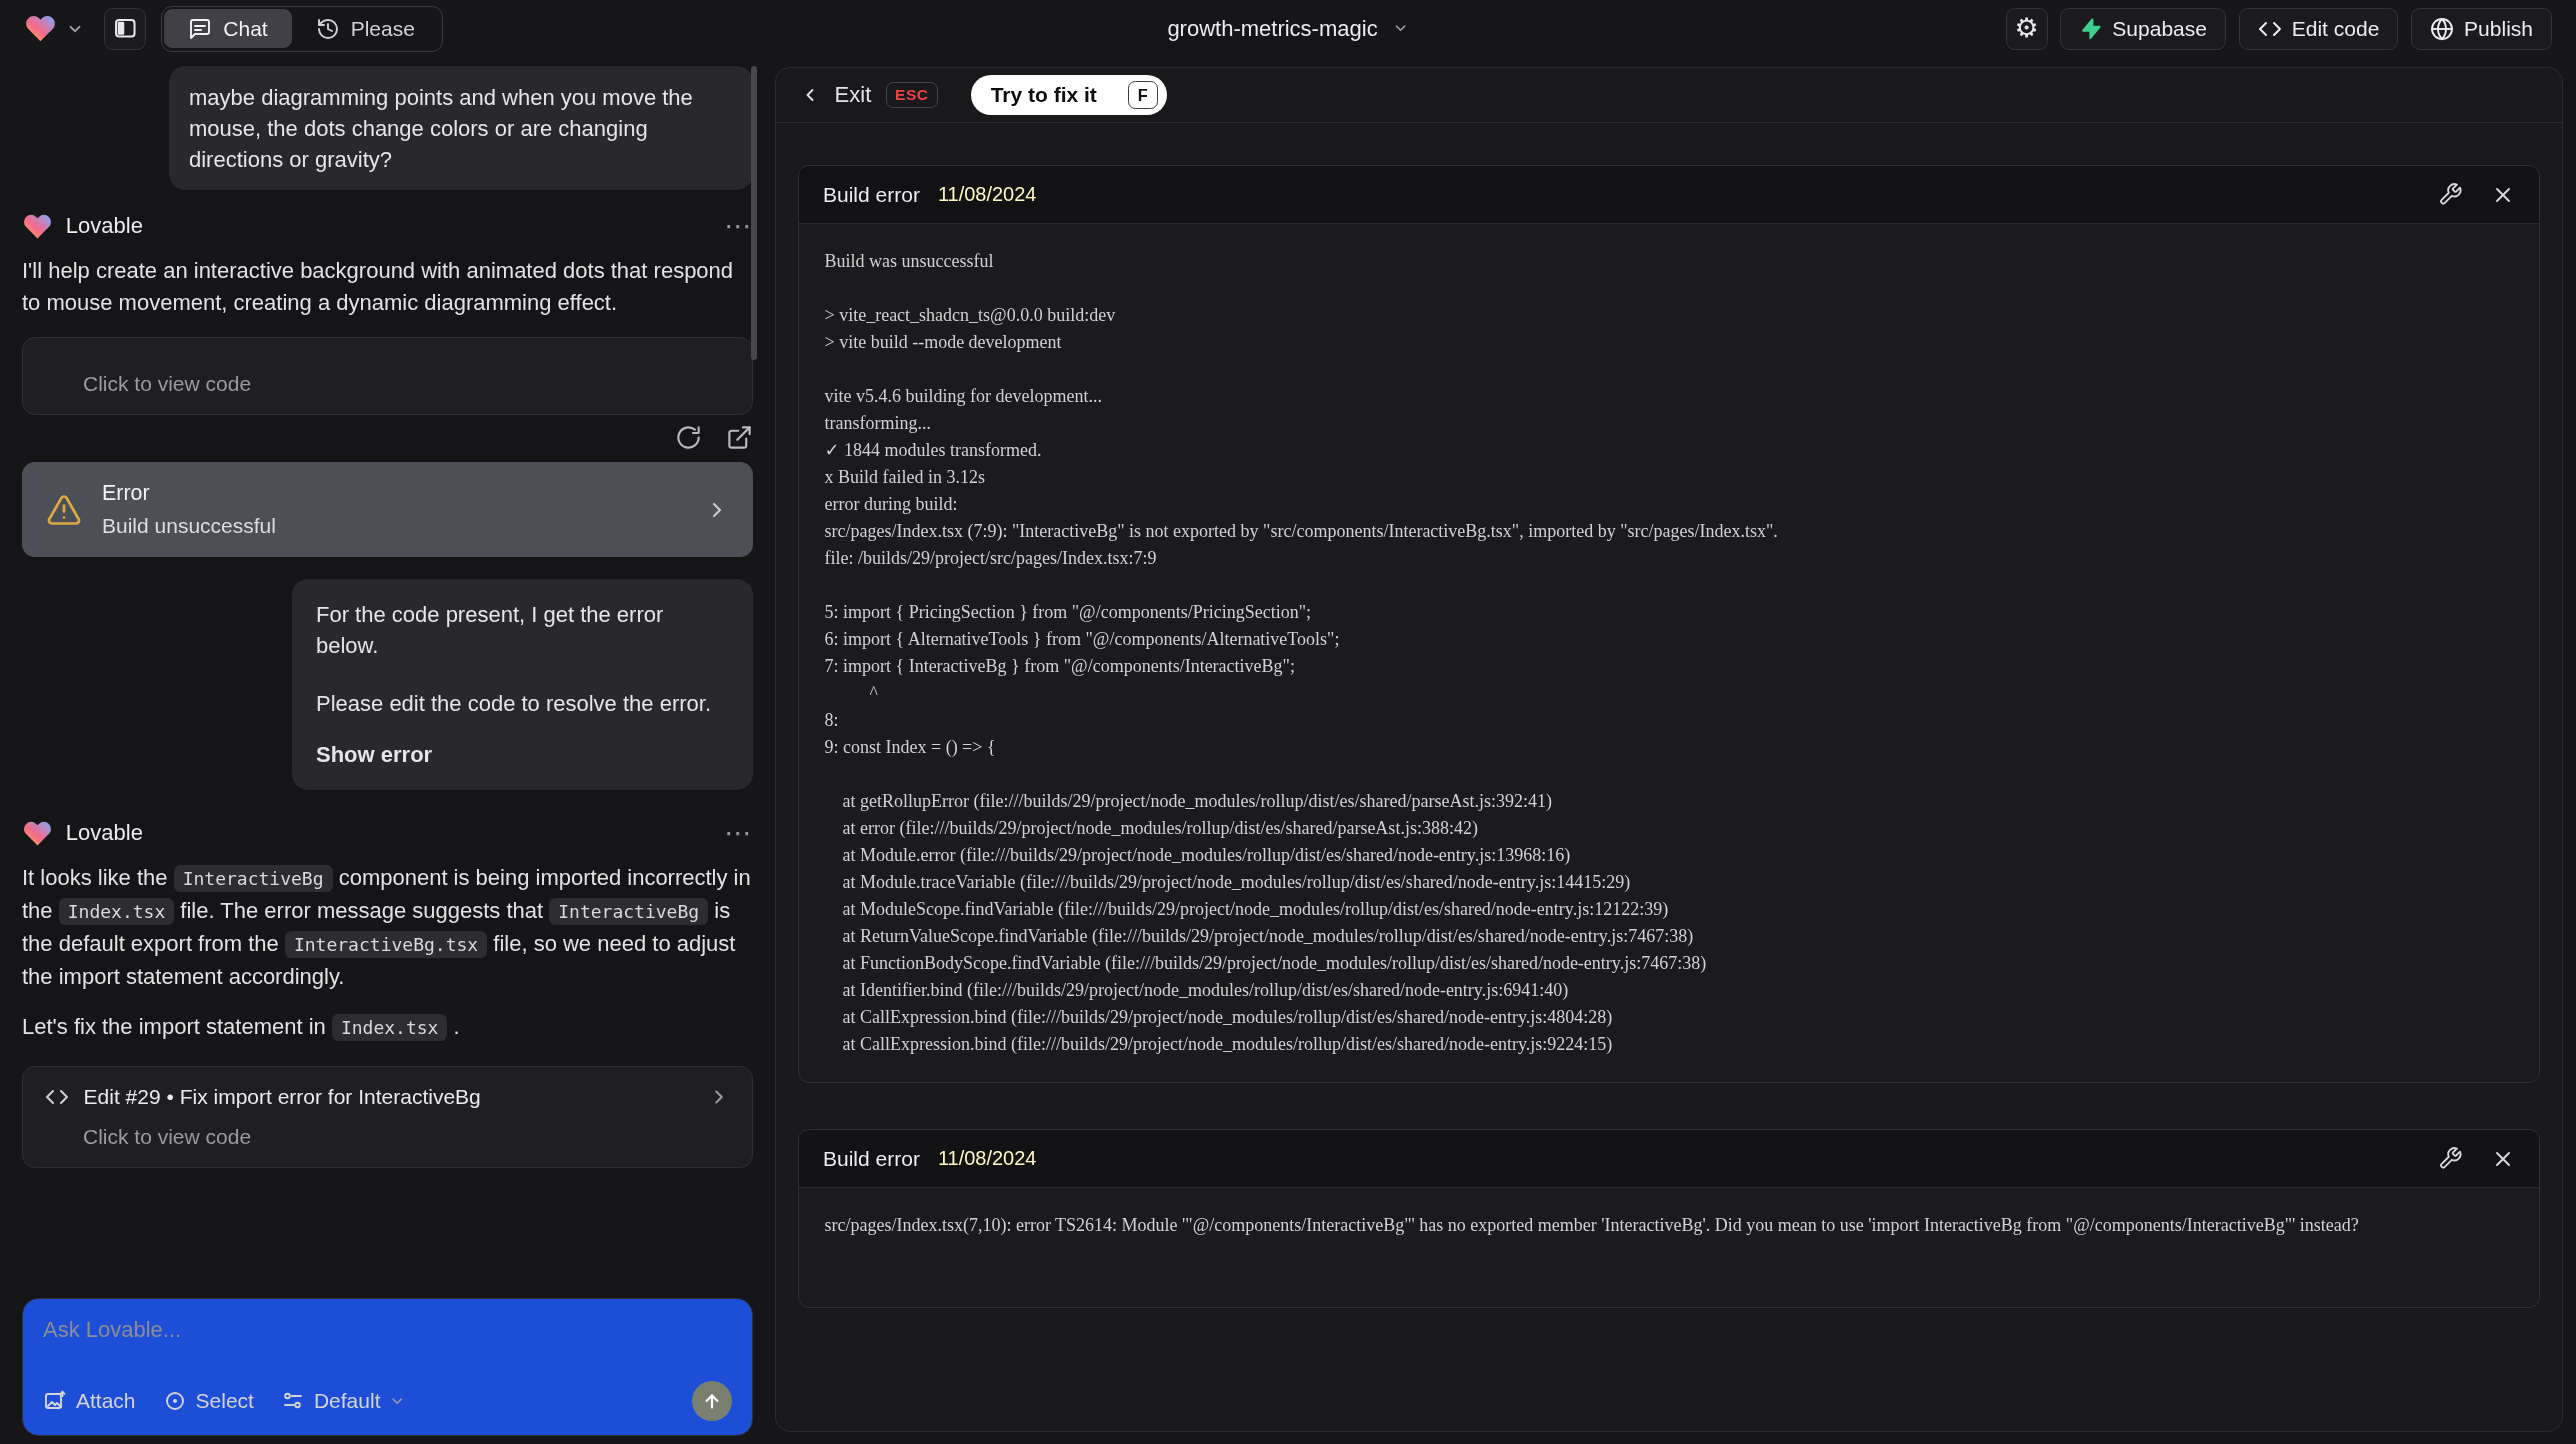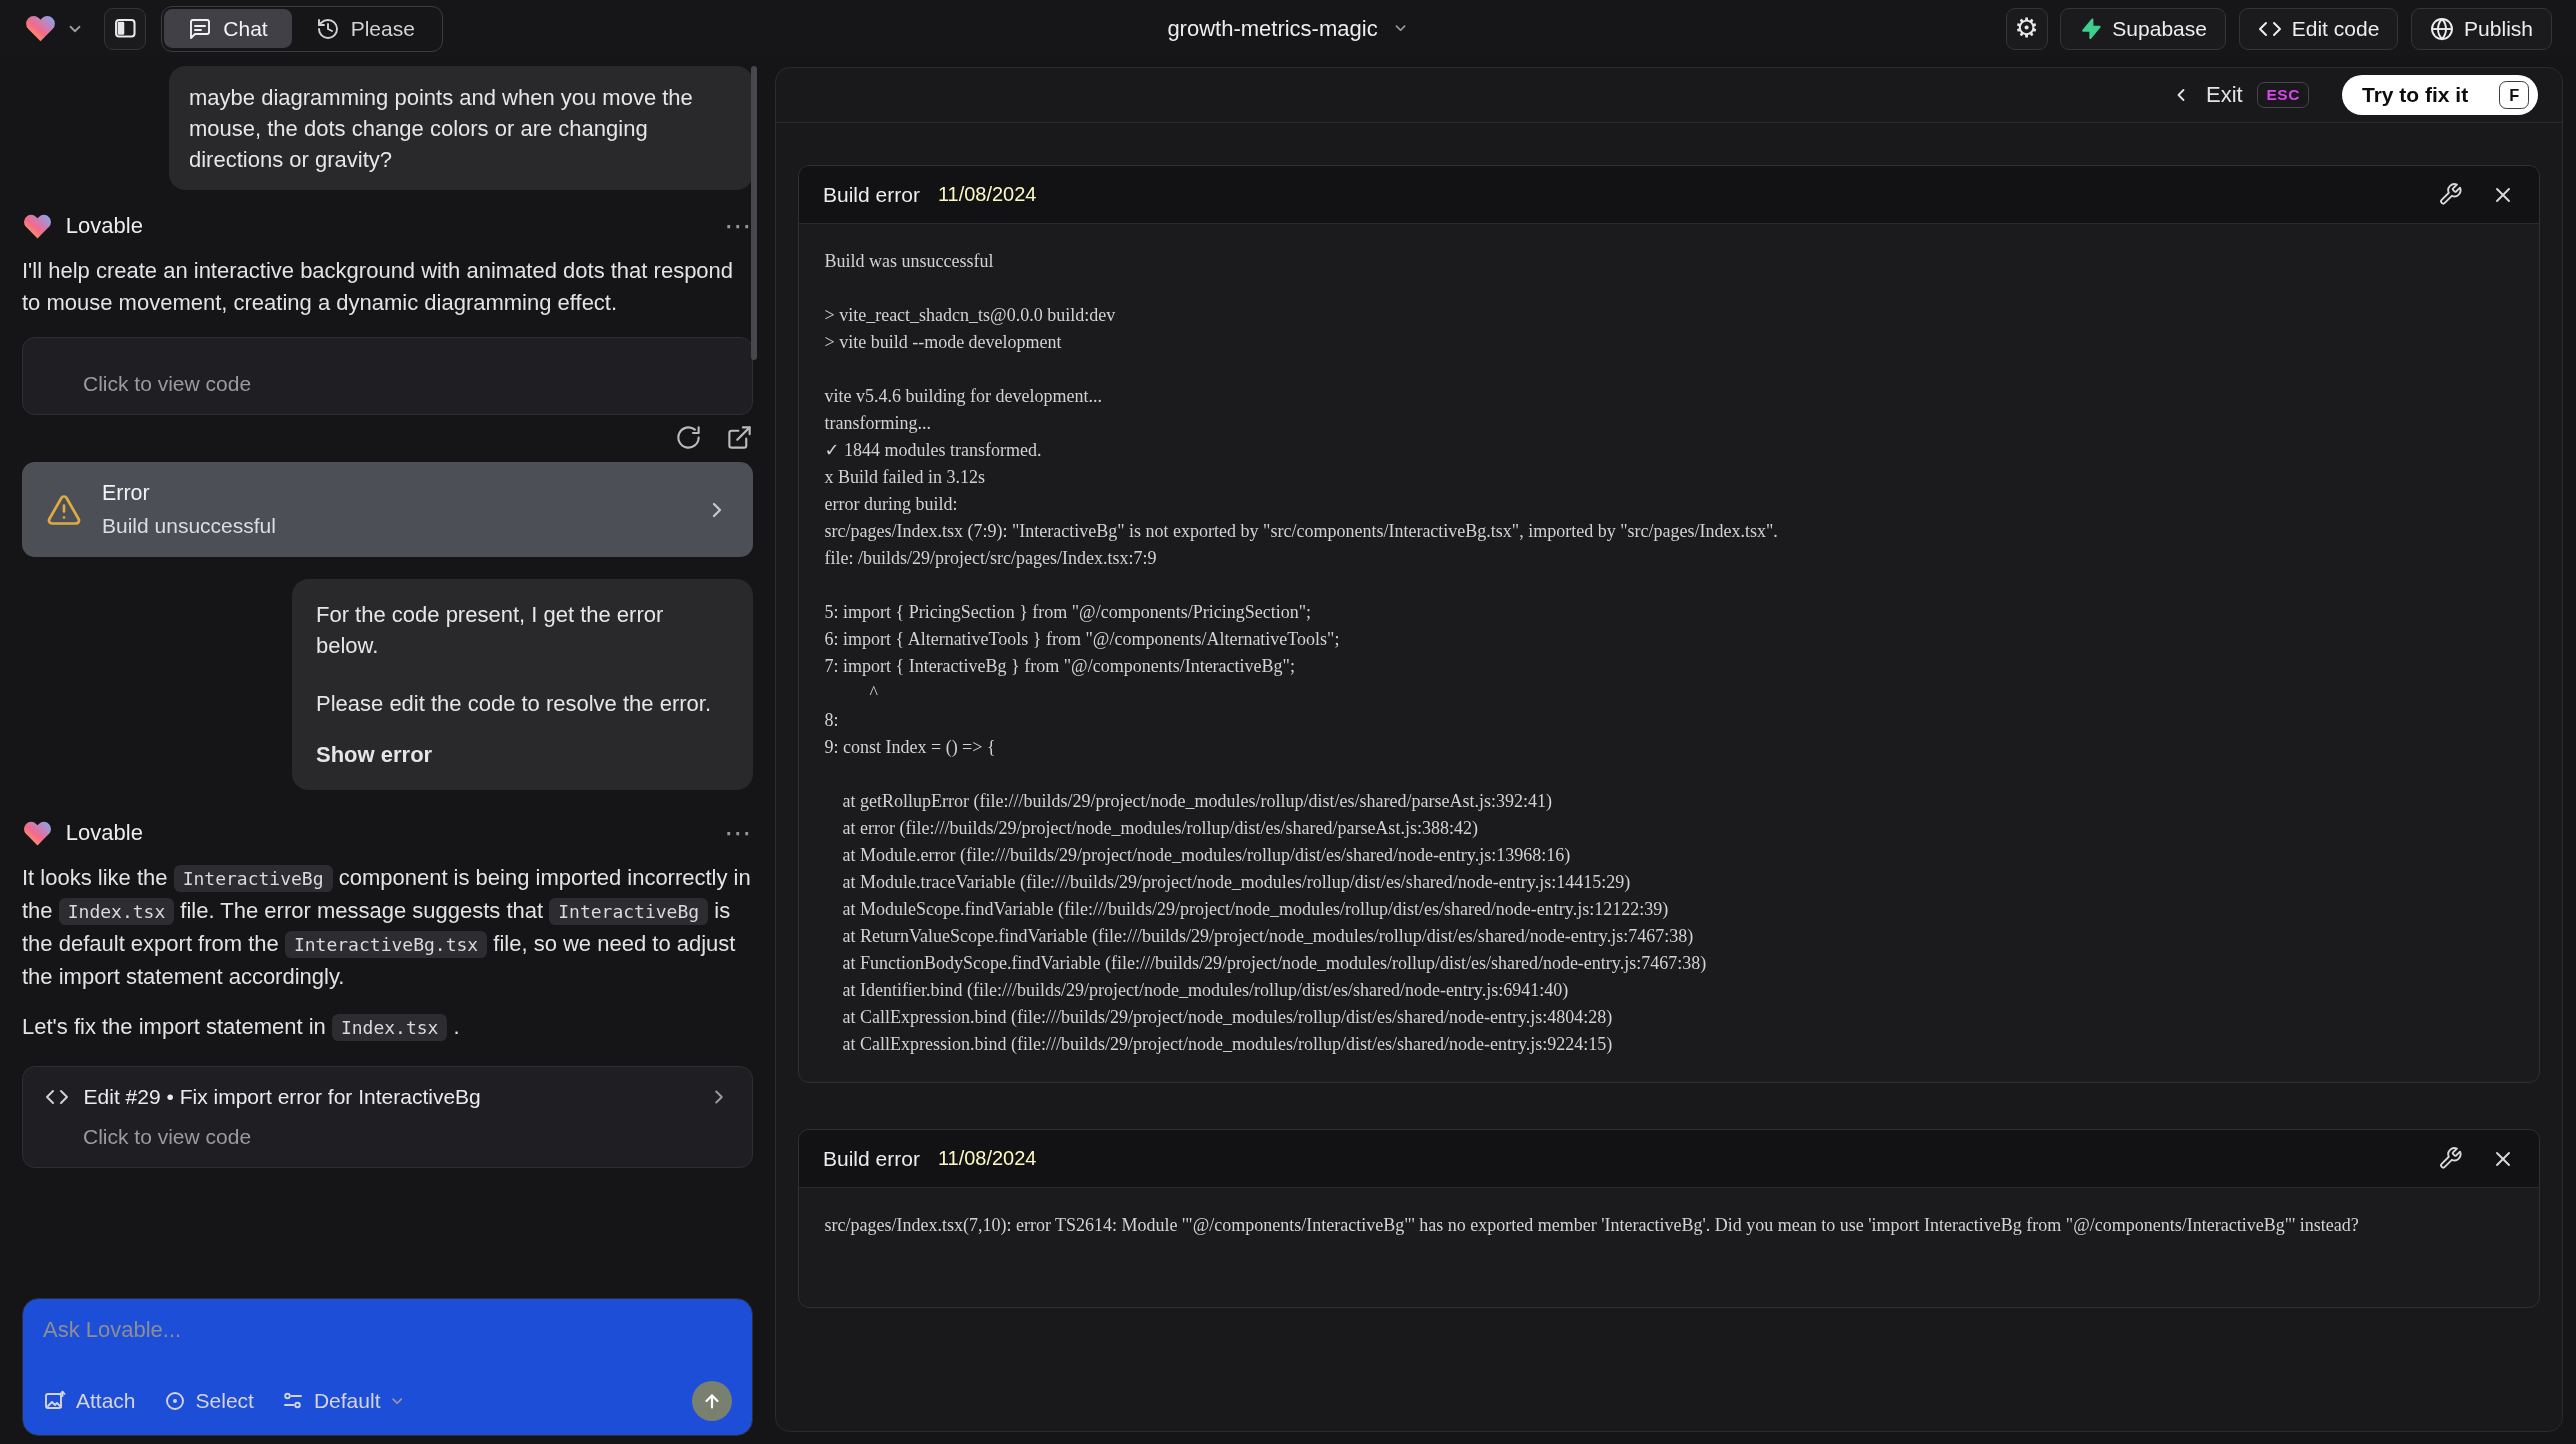--- a/index.html
+++ b/index.html
@@ -66,24 +66,24 @@
   .chat-input textarea::placeholder { color:#8d8d93; }
   .input-row { display:flex; align-items:center; gap:27px; margin-top:22px; height:42px; }
   .input-tool { display:flex; align-items:center; gap:9px; font-size:21px; color:#d4d4d7; }
   .send-btn { margin-left:auto; width:40px; height:40px; border-radius:50%; background:#798070;
               display:flex; align-items:center; justify-content:center; color:#ffffff; border:none; }
 
   
   .preview { flex:1; margin:10px 12.8px 12.8px 0; border:0.9px solid #2b2b2f; border-radius:14.6px;
              background:#19191c; display:flex; flex-direction:column; overflow:hidden; }
   .preview-header { height:55px; flex:none; display:flex; align-items:center; padding:0 24px;
-                    border-bottom:0.9px solid #29292d;justify-content:flex-end; }
+                    border-bottom:0.9px solid #29292d; }
   .exit-group { display:flex; align-items:center; gap:14.6px; color:#e4e4e6; font-size:22px; }
   .key-badge { border:1.8px solid #46464b; border-radius:7.3px; padding:2.7px 8.2px; font-size:15.5px; font-weight:700;
-               color:#d946ef; letter-spacing:0.5px; }
+               color:#ef4444; letter-spacing:0.5px; }
   .fix-btn { margin-left:33px; height:40px; display:flex; align-items:center; gap:31px; padding:0 9px 0 20px;
              border:none; border-radius:20px; background:#ffffff; color:#0d0d0e; font-size:21px; font-weight:600; }
   .fix-key { width:30px; height:28px; display:flex; align-items:center; justify-content:center;
              border:1.8px solid #3c3c3c; border-radius:7.3px; font-size:16.4px; font-weight:600; color:#111; }
   .cards { padding:42px 22px 0; display:flex; flex-direction:column; }
   .err-card { border:0.9px solid #2f2f34; border-radius:11px; overflow:hidden; background:#1b1b1e; }
   .err-card + .err-card { margin-top:46px; }
   .err-head { height:58px; display:flex; align-items:center; padding:0 24px; background:#121214;
               border-bottom:0.9px solid #2a2a2e; }
   .err-title { font-size:21px; font-weight:500; color:#ececee; }

